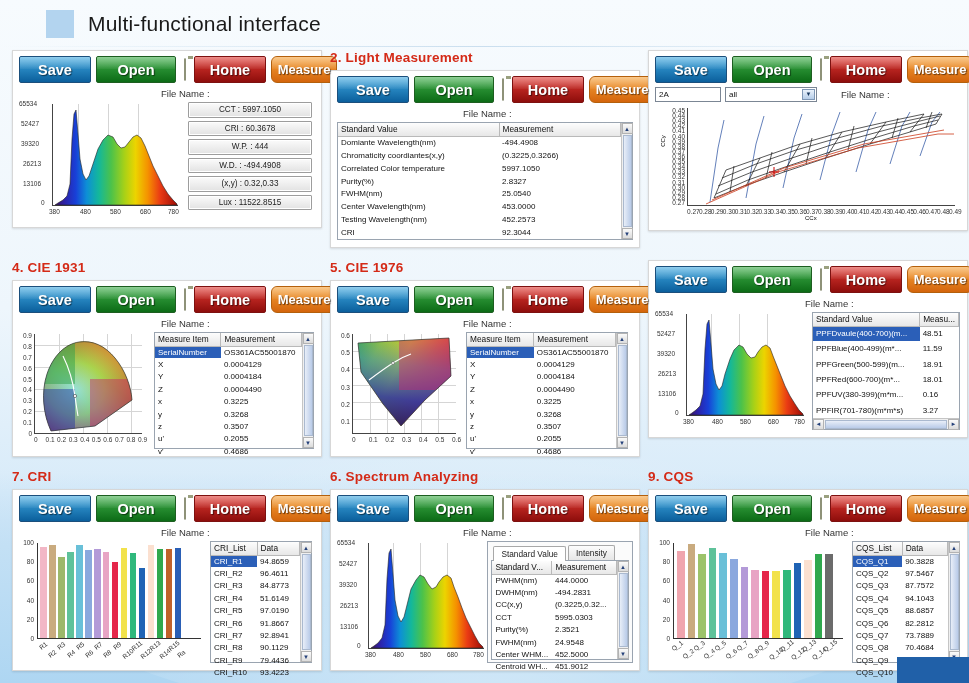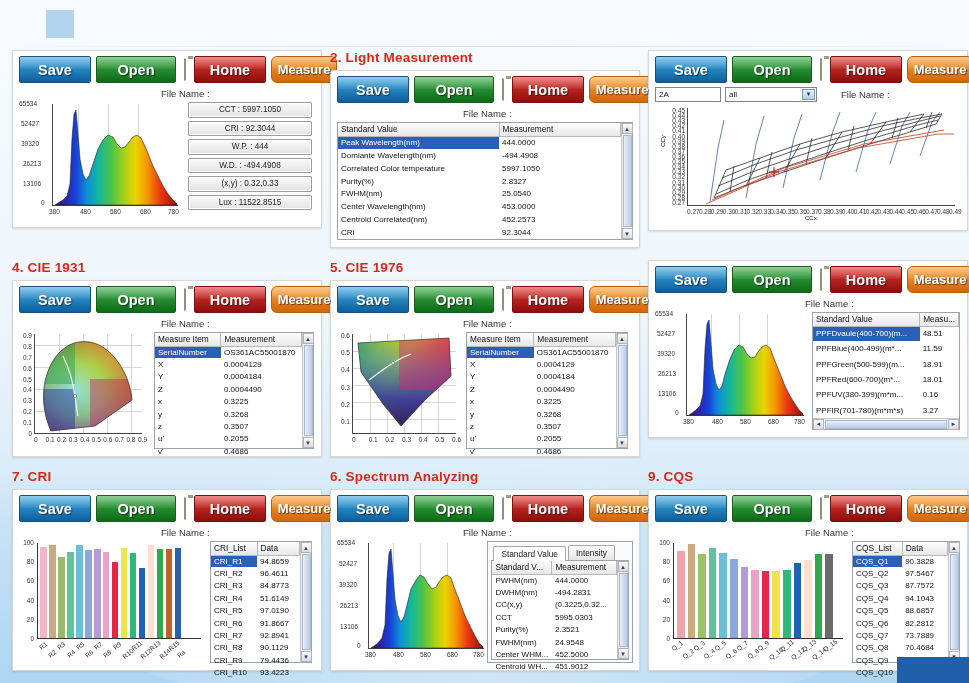--- a/index.html
+++ b/index.html
@@ -148,20 +148,21 @@
 <body>
 
 <div class="bg-deco">
   <div class="band"></div>
   <div class="globe"></div>
 </div>
 <div class="corner-badge"></div>
 
 <div class="header">
   <div class="sq"></div>
+  <div class="title">Multi-functional interface</div>
 </div>
 <div class="header-rule"></div>
 
 <div class="grid">
 
   <div class="panel">
     <div class="card">
       <div class="toolbar">
         <div class="btn btn-save">
             <span>Save</span>
@@ -218,21 +219,21 @@
           <div style="position:absolute;left:30px;top:106px;width:132px;">
             <span class="axis-x-label" style="left:0;">380</span>
             <span class="axis-x-label" style="left:31px;">480</span>
             <span class="axis-x-label" style="left:61px;">580</span>
             <span class="axis-x-label" style="left:91px;">680</span>
             <span class="axis-x-label" style="left:119px;">780</span>
           </div>
         </div>
         <div class="valbtns" style="width:124px;">
           <div class="valbtn">CCT : 5997.1050</div>
-          <div class="valbtn">CRI : 92.3044</div>
+          <div class="valbtn">CRI : 60.3678</div>
           <div class="valbtn">W.P. : 444</div>
           <div class="valbtn">W.D. : -494.4908</div>
           <div class="valbtn">(x,y) : 0.32,0.33</div>
           <div class="valbtn">Lux : 11522.8515</div>
         </div>
       </div>
     </div>
   </div>
 
   <div class="panel">
@@ -265,46 +266,46 @@
                 <col style="width:57%">
                 <col style="width:43%">
               </colgroup>
             <thead>
                 <tr>
               <th>Standard Value</th>
               <th>Measurement</th>
             </tr>
               </thead>
             <tbody>
-                <tr class="sel">
-                  <td class="k">Peak Wavelength(nm)</td>
-                  <td class="v">444.0000</td>
-                </tr>
                 <tr>
                   <td class="k">Domiante Wavelength(nm)</td>
                   <td class="v">-494.4908</td>
+                </tr>
+                <tr>
+                  <td class="k">Chromaticity coordiantes(x,y)</td>
+                  <td class="v">(0.3225,0.3266)</td>
                 </tr>
                 <tr>
                   <td class="k">Correlated Color temperature</td>
                   <td class="v">5997.1050</td>
                 </tr>
                 <tr>
                   <td class="k">Purity(%)</td>
                   <td class="v">2.8327</td>
                 </tr>
                 <tr>
                   <td class="k">FWHM(nm)</td>
                   <td class="v">25.0540</td>
                 </tr>
                 <tr>
                   <td class="k">Center Wavelength(nm)</td>
                   <td class="v">453.0000</td>
                 </tr>
                 <tr>
-                  <td class="k">Centroid Correlated(nm)</td>
+                  <td class="k">Testing Wavelength(nm)</td>
                   <td class="v">452.2573</td>
                 </tr>
                 <tr>
                   <td class="k">CRI</td>
                   <td class="v">92.3044</td>
                 </tr>
               </tbody>
           </table>
           <div class="sb">
             <div class="arr">▲</div>

